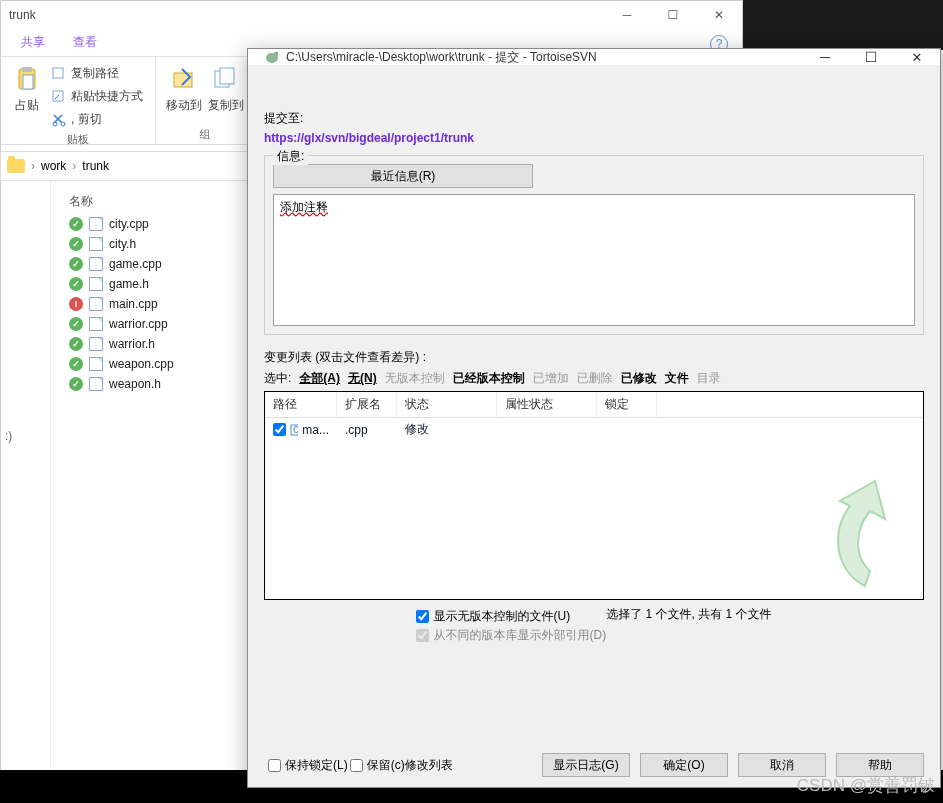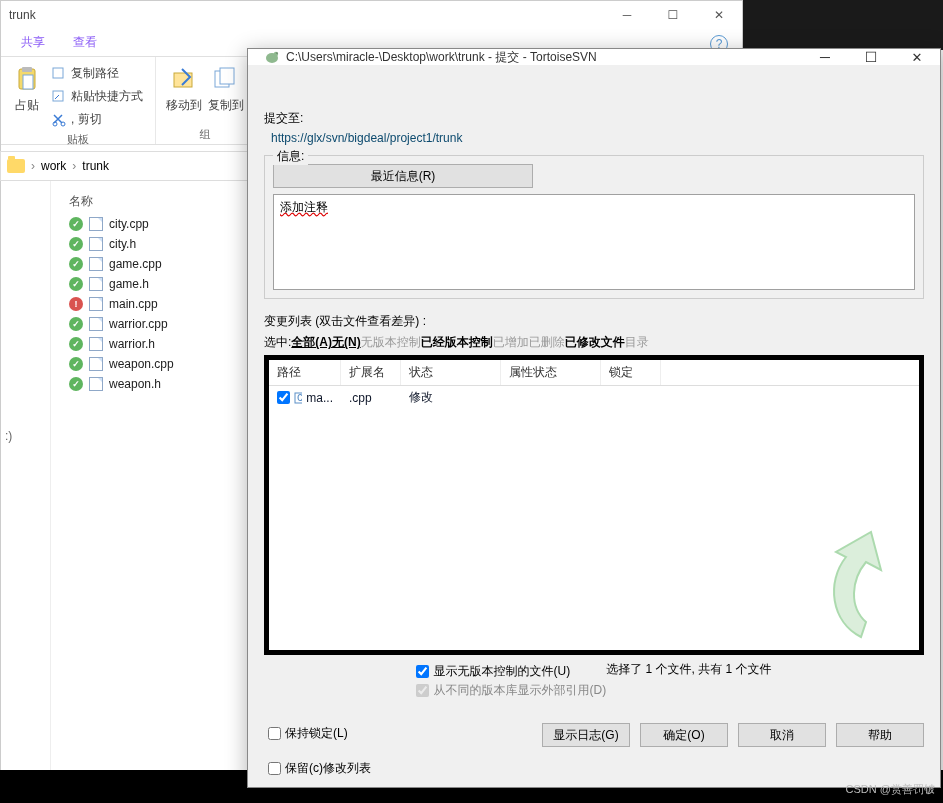--- a/index.html
+++ b/index.html
@@ -47,35 +47,35 @@
 .dialog { position: absolute; left: 247px; top: 48px; width: 694px; height: 740px; background: #f0f0f0; border: 1px solid #888; box-shadow: 0 4px 20px rgba(0,0,0,0.3); display: flex; flex-direction: column; }
 .dlg-titlebar { height: 16px; background: #fff; display: flex; align-items: center; padding-left: 16px; gap: 6px; }
 .dlg-title { color: #333; }
 .dlg-winctrl { margin-left: auto; display: flex; }
 .dlg-winctrl div { width: 46px; height: 30px; display: flex; align-items: center; justify-content: center; color: #333; font-size: 14px;}
 .dlg-winctrl div:last-child { font-size: 13px;}
 .tsvn-icon { width: 16px; height: 16px; }
 
 .dlg-body { flex: 1; padding: 12px 16px; display: flex; flex-direction: column; }
 .lbl { color: #000; margin-bottom: 4px; margin-top: 33px; }
-.url { font-weight: normal; color: #0c4a6e; margin-bottom: 10px; margin-left: 7px; }
+.url { font-weight: bold; color: #6d28d9; margin-bottom: 10px; }
 .groupbox { border: 1px solid #ccc; padding: 8px; margin-bottom: 8px; position: relative; }
 .groupbox-title { position: absolute; top: -8px; left: 8px; background: #f0f0f0; padding: 0 4px; color: #000; }
 .recent-btn { width: 260px; height: 24px; background: #e1e1e1; border: 1px solid #adadad; margin-bottom: 6px; }
-.msg-area { width: 100%; height: 96px; border: 1px solid #a0a0a0; background: #fff; padding: 4px 6px; resize: none; outline: none; }
+.msg-area { width: 100%; height: 132px; border: 1px solid #a0a0a0; background: #fff; padding: 4px 6px; resize: none; outline: none; }
 .msg-area .underlined { text-decoration: underline wavy #d00; text-decoration-skip-ink: none;}
 
 .changelist-lbl { color: #000; margin: 6px 0 4px; }
-.filter-row { display: flex; align-items: center; gap: 0; margin-bottom: 4px; flex-wrap: wrap;}
+.filter-row { display: flex; align-items: center; gap: 8px; margin-bottom: 4px; flex-wrap: wrap;}
 .filter-row .sel { color: #000; }
 .filter-link { color: #0066cc; }
 .filter-link.bold { font-weight: bold; color: #000;}
 .filter-link.disabled { color: #999; }
 
-.change-table { border: 5px solid #000000; background: #fff; height: 300px; position: relative; overflow: hidden;}
+.change-table { border: 1px solid #000000; background: #fff; height: 209px; position: relative; overflow: hidden;}
 .ct-head { display: flex; border-bottom: 1px solid #ddd; background: #fff; }
 .ct-head div { padding: 4px 8px; border-right: 1px solid #eee; color: #333; }
 .ct-row { display: flex; align-items: center; }
 .ct-row div { padding: 3px 8px; }
 .ct-c1 { width: 72px; display:flex; align-items:center; gap:4px;}
 .ct-c2 { width: 60px; }
 .ct-c3 { width: 100px; }
 .ct-c4 { width: 100px; }
 .ct-c5 { width: 60px; }
 .ct-chk { width: 13px; height: 13px; }
@@ -84,23 +84,23 @@
 .arrow-bg { position: absolute; right: 8px; bottom: 8px; width: 100px; height: 120px; opacity: 0.65; }
 
 .status-row { display: flex; justify-content: center; align-items: flex-start; margin-top: 6px; }
 .chk-row { display: flex; align-items: center; gap: 4px; color: #000; margin: 2px 0;}
 .chk-row.disabled { color: #888; }
 .chk-row input { width: 13px; height: 13px;}
 .status-txt { color: #000; }
 
 .dlg-btns { display: flex; gap: 10px; justify-content: flex-end; padding: 10px 16px; }
 .dlg-btns button { width: 88px; height: 24px; background: #e1e1e1; border: 1px solid #adadad; }
-.keep-locks { display:flex; flex-direction:column; gap:14px; margin-right:auto; padding-left:4px;}
-
-.watermark { position: absolute; right: 8px; bottom: 6px; color: #bbb; font-size: 11px; z-index: 99;}
+.keep-locks { display:flex; flex-direction:row; gap:2px; margin-right:auto; padding-left:4px;}
+
+.watermark { position: absolute; right: 8px; bottom: 6px; color: #bbb; font-size: 17px; z-index: 99;}
 .u { text-decoration: underline; }
 </style>
 </head>
 <body>
 
 <div class="desktop-right"></div>
 
 <div class="explorer">
   <div class="explorer-titlebar">
     <span>trunk</span>

